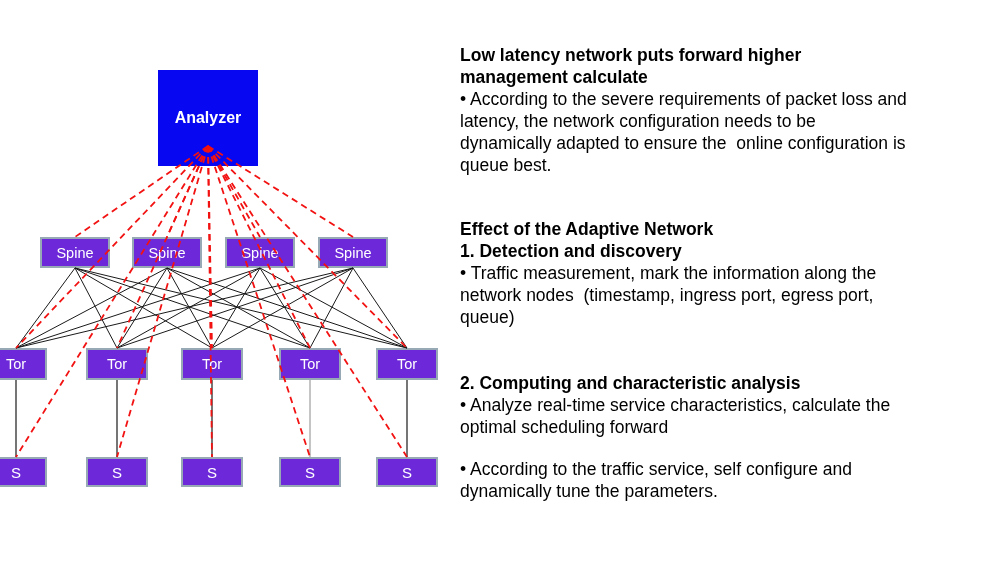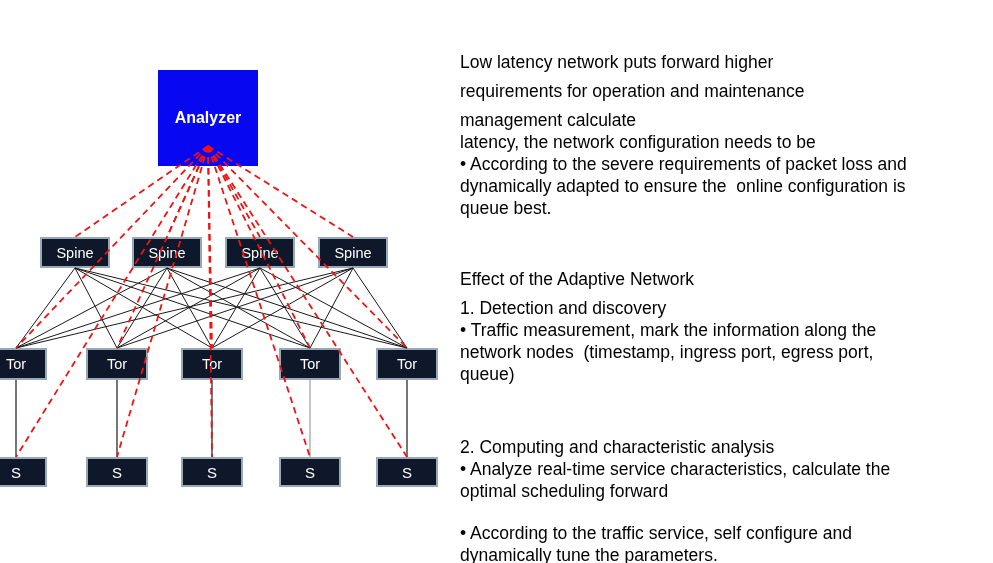--- a/index.html
+++ b/index.html
@@ -12,36 +12,36 @@
   #diagram{position:absolute;left:0;top:0;width:460px;height:563px;}
   .node{
     position:absolute;display:flex;align-items:center;justify-content:center;
     color:#ffffff;box-sizing:border-box;z-index:2;
   }
   .analyzer{
     left:158px;top:70px;width:100px;height:96px;
     background:#0707f2;font-weight:bold;font-size:16px;
   }
   .switch{
-    background:#0f172a;border:2px solid #96a9b4;font-size:14.5px;
+    background:#6d28d9;border:2px solid #96a9b4;font-size:14.5px;
   }
   .spine{top:237px;width:70px;height:31px;}
   .tor{top:348px;width:62px;height:32px;}
   .srv{top:457px;width:62px;height:30px;font-size:15px;}
   #diagram-lines{
     position:absolute;left:0;top:0;width:460px;height:563px;
     z-index:3;pointer-events:none;
   }
   
   #text-panel{
     position:absolute;left:460px;top:44px;width:530px;
     font-size:17.5px;line-height:22px;color:#000000;
   }
   .tline{white-space:pre;}
-  .tline.bold{font-weight:normal;margin-top:7px;}
+  .tline.bold{font-weight:bold;}
   .tline .bold{font-weight:bold;}
 </style>
 </head>
 <body>
 
 <div id="diagram">
 
   <div class="node analyzer">
     <span>Analyzer</span>
   </div>
@@ -135,24 +135,23 @@
         <line x1="208" y1="146" x2="117" y2="457" stroke="#f21212" stroke-width="1.8" stroke-dasharray="6.5 4.5"></line>
         <line x1="208" y1="146" x2="212" y2="457" stroke="#f21212" stroke-width="1.8" stroke-dasharray="6.5 4.5"></line>
         <line x1="208" y1="146" x2="310" y2="457" stroke="#f21212" stroke-width="1.8" stroke-dasharray="6.5 4.5"></line>
         <line x1="208" y1="146" x2="407" y2="457" stroke="#f21212" stroke-width="1.8" stroke-dasharray="6.5 4.5"></line>
       </g>
   </svg>
 </div>
 
 <div id="text-panel">
     <div class="tline bold">Low latency network puts forward higher</div>
-    <div class="tline bold">requirements for operation and maintenance</div>
     <div class="tline bold">management calculate</div>
+    <div class="tline">• According to the severe requirements of packet loss and</div>
     <div class="tline">latency, the network configuration needs to be</div>
-    <div class="tline">• According to the severe requirements of packet loss and</div>
     <div class="tline">dynamically adapted to ensure the  online configuration is</div>
     <div class="tline">queue best.</div>
     <div style="height: 42px;"></div>
     <div class="tline bold">Effect of the Adaptive Network</div>
     <div class="tline bold">1. Detection and discovery</div>
     <div class="tline">• Traffic measurement, mark the information along the</div>
     <div class="tline">network nodes  (timestamp, ingress port, egress port,</div>
     <div class="tline">queue)</div>
     <div style="height: 44px;"></div>
     <div class="tline bold">2. Computing and characteristic analysis</div>

